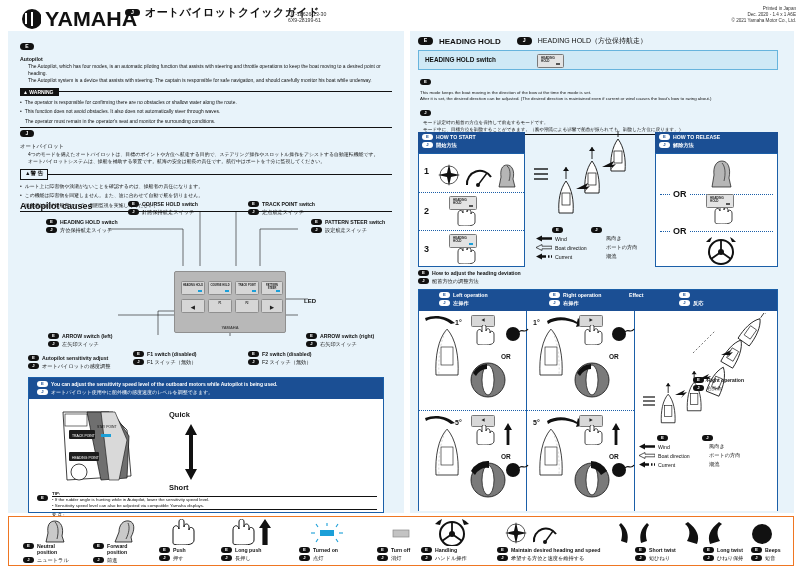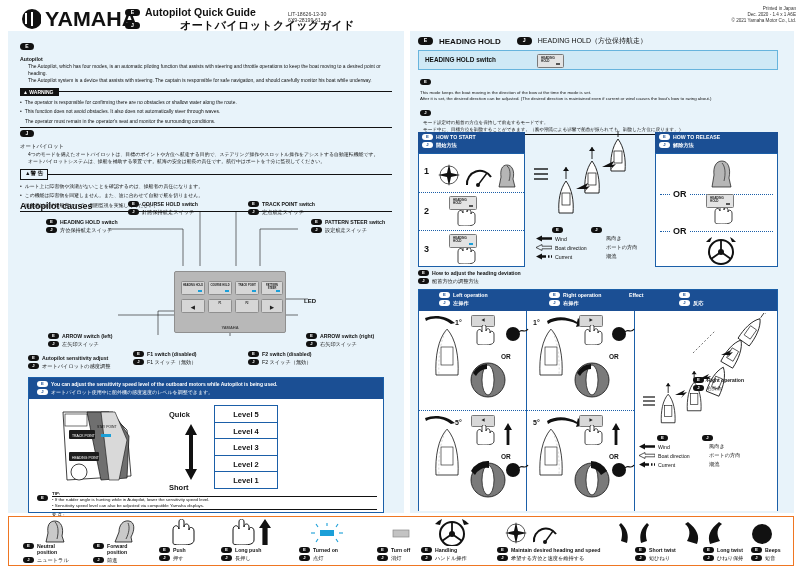--- a/index.html
+++ b/index.html
@@ -135,24 +135,20 @@
 <div class="page">
 
   <div class="hdr">
     <div class="yamaha-logo">
       <span class="tuning-forks"></span>
       <span class="yamaha-word">YAMAHA</span>
     </div>
 
     <div class="title-block">
       <div class="title-row">
-        <span class="pill lg">E</span>
-        <span class="title-en">Autopilot Quick Guide</span>
-      </div>
-      <div class="title-row">
         <span class="pill lg">J</span>
         <span class="title-jp">オートバイロットクイックガイド</span>
       </div>
     </div>
 
     <div class="lit">
       <div>LIT-18626-13-30</div>
       <div>6X9-28199-61</div>
     </div>
 
@@ -373,27 +369,20 @@
         <text x="15" y="53" font-size="3.4" fill="#fff" font-family="Liberation Sans">HEADING POINT</text>
         <text x="40" y="22" font-size="3.4" fill="#111" font-family="Liberation Sans">STAY POINT</text>
       </svg>
 
       <div style="position:absolute;left:140px;top:32px;font-size:7.5px;font-weight:bold;">Quick</div>
       <div style="position:absolute;left:140px;top:105px;font-size:7.5px;font-weight:bold;">Short</div>
       <svg style="position:absolute;left:155px;top:46px;" width="14" height="56">
         <path d="M7,0 L13,11 L9,11 L9,45 L13,45 L7,56 L1,45 L5,45 L5,11 L1,11 Z" fill="#111"></path>
       </svg>
 
-      <div style="position:absolute;left:185px;top:28px;">
-        <div class="lvl">Level 5</div>
-        <div class="lvl">Level 4</div>
-        <div class="lvl">Level 3</div>
-        <div class="lvl">Level 2</div>
-        <div class="lvl">Level 1</div>
-      </div>
 
       <div style="position:absolute;left:8px;top:113px;width:340px;">
         <div style="display:flex;gap:4px;align-items:flex-start;">
           <span class="pill sm" style="margin-top:4px;">E</span>
           <div style="flex:1;">
             <div style="border-bottom:0.6px solid #111;font-size:4.4px;font-weight:bold;">TIP:</div>
             <div class="tipbox">• <span>If the rudder angle is hunting while in Autopilot, lower the sensitivity speed level.</span></div>
             <div class="tipbox" style="border-bottom:0.6px solid #111;">• <span>Sensitivity speed level can also be adjusted via compatible Yamaha displays.</span></div>
           </div>
         </div>

